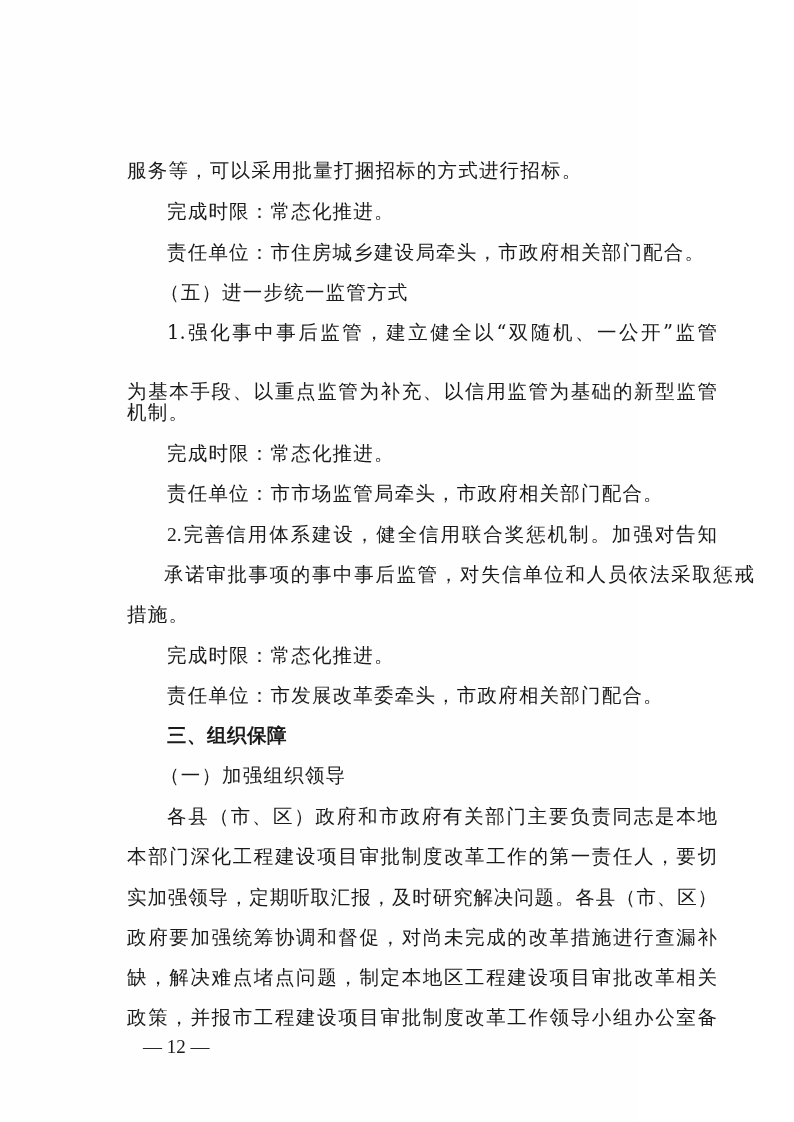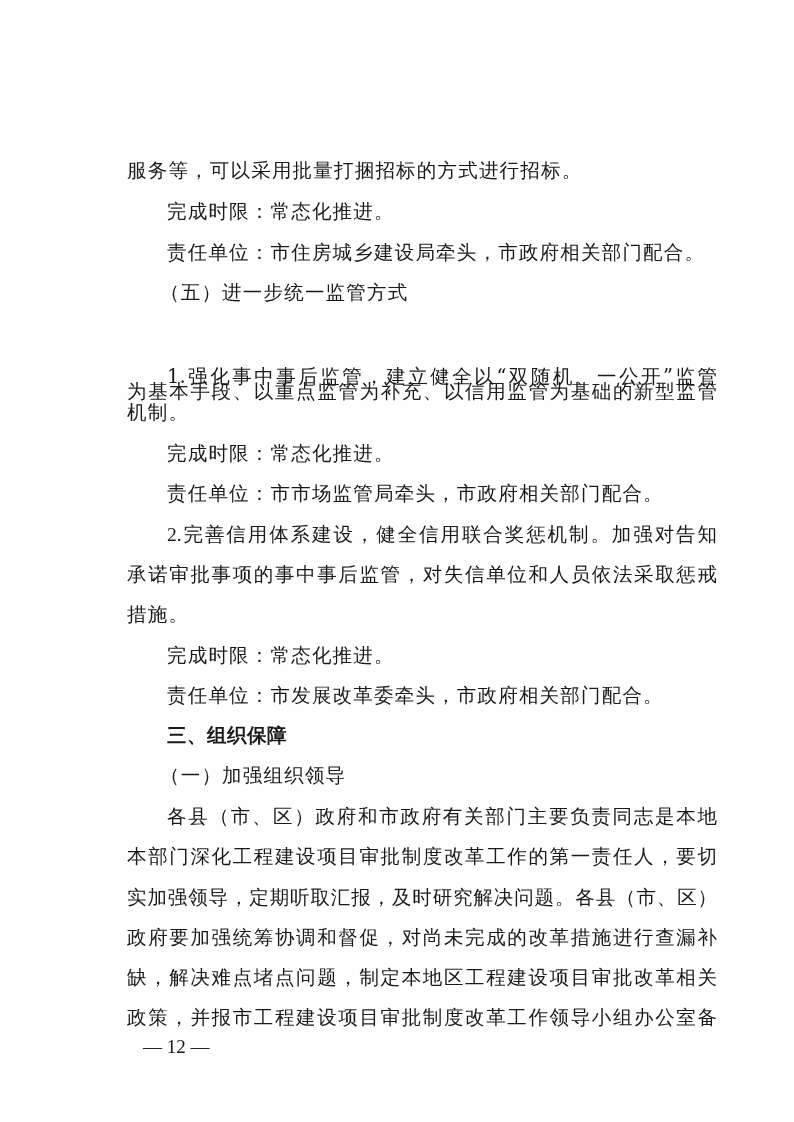--- a/index.html
+++ b/index.html
@@ -26,27 +26,27 @@
   }
 </style>
 </head>
 <body>
 
 <div class="page">
   <div class="line" style="top:159px;">服务等，可以采用批量打捆招标的方式进行招标。</div>
   <div class="line indent" style="top:200px;">完成时限：常态化推进。</div>
   <div class="line indent" style="top:241px;">责任单位：市住房城乡建设局牵头，市政府相关部门配合。</div>
   <div class="line indent subheading" style="left:160px; top:281px;">（五）进一步统一监管方式</div>
-  <div class="line indent justify" style="top:321px; width:550px;margin-top:44px;">1.强化事中事后监管，建立健全以“双随机、一公开”监管</div>
+  <div class="line indent justify" style="top:321px; width:550px;">1.强化事中事后监管，建立健全以“双随机、一公开”监管</div>
   <div class="line justify" style="top:380px;">为基本手段、以重点监管为补充、以信用监管为基础的新型监管</div>
   <div class="line" style="top:401px;">机制。</div>
   <div class="line indent" style="top:442px;">完成时限：常态化推进。</div>
   <div class="line indent" style="top:482px;">责任单位：市市场监管局牵头，市政府相关部门配合。</div>
   <div class="line indent justify" style="top:523px; width:550px;font-family:Liberation Serif, serif;">2.完善信用体系建设，健全信用联合奖惩机制。加强对告知</div>
-  <div class="line justify" style="top:563px;">承诺审批事项的事中事后监管，对失信单位和人员依法采取惩戒</div>
+  <div class="line justify" style="top:563px;margin-left:37px;">承诺审批事项的事中事后监管，对失信单位和人员依法采取惩戒</div>
   <div class="line" style="top:603px;">措施。</div>
   <div class="line indent" style="top:644px;">完成时限：常态化推进。</div>
   <div class="line indent" style="top:684px;">责任单位：市发展改革委牵头，市政府相关部门配合。</div>
   <div class="line indent heading" style="top:724px;">三、组织保障</div>
   <div class="line indent subheading" style="left:160px; top:764px;">（一）加强组织领导</div>
   <div class="line justify" style="top:845px;">本部门深化工程建设项目审批制度改革工作的第一责任人，要切</div>
   <div class="line indent justify" style="top:805px; width:550px;">各县（市、区）政府和市政府有关部门主要负责同志是本地</div>
   <div class="line justify" style="top:926px;">政府要加强统筹协调和督促，对尚未完成的改革措施进行查漏补</div>
   <div class="line justify" style="top:886px;">实加强领导，定期听取汇报，及时研究解决问题。各县（市、区）</div>
   <div class="line justify" style="top:1006px;">政策，并报市工程建设项目审批制度改革工作领导小组办公室备</div>

